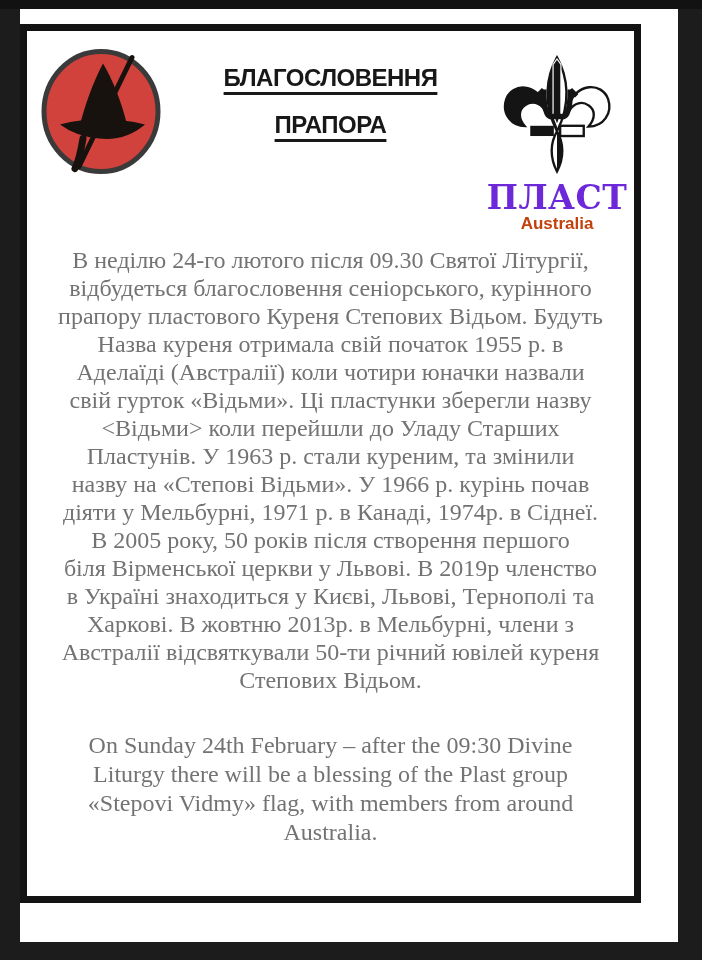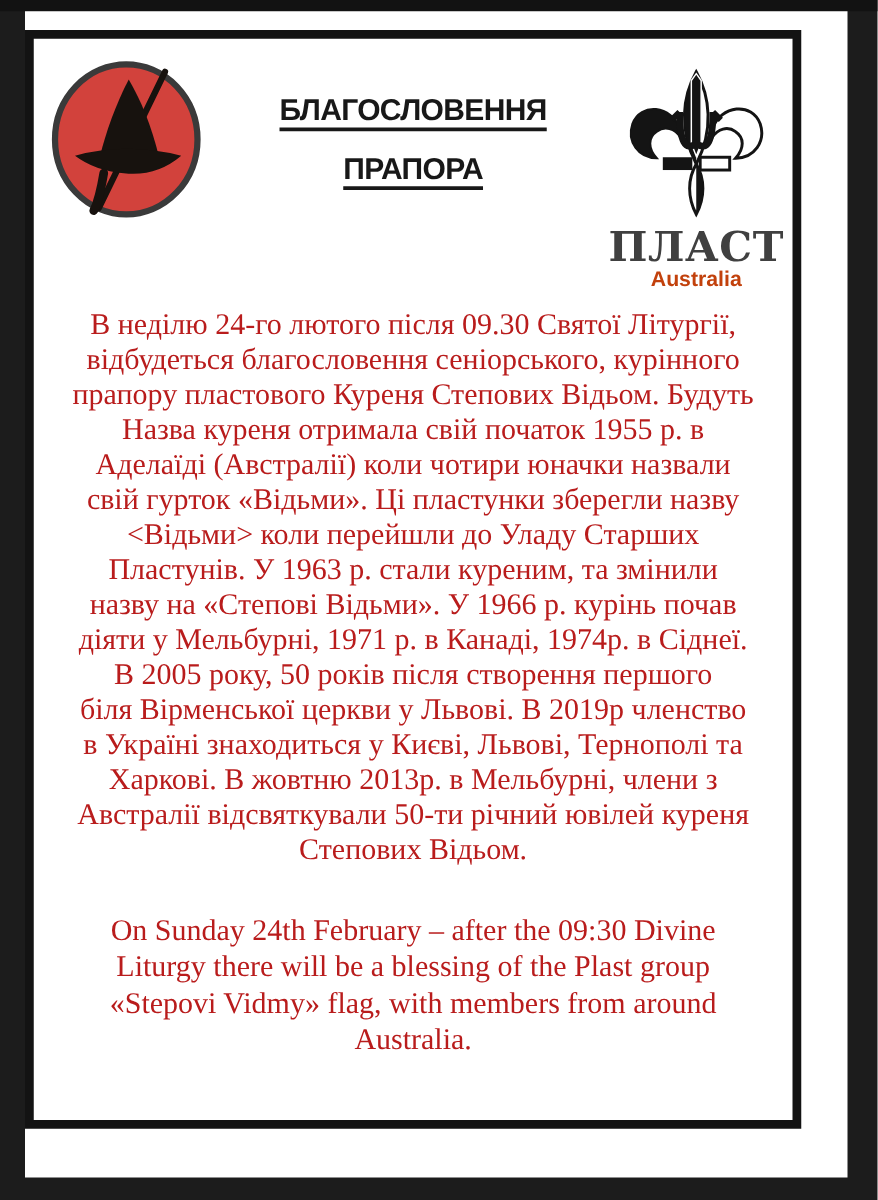--- a/index.html
+++ b/index.html
@@ -24,21 +24,21 @@
     background:#ffffff;
     overflow:hidden;
   }
   
   .header { position:relative; height:215px; }
   .badge {
     position:absolute; left:12px; top:17px; width:124px; height:129px;
   }
   .badge svg { width:100%; height:100%; display:block; }
   .title-block {
-    padding-top:34px;
+    padding-top:23px;
     width:320px; margin:0 auto;
     text-align:center;
   }
   .title-line {
     font-family:"Liberation Sans", sans-serif;
     font-weight:700;
     font-size:24px;
     letter-spacing:-0.5px;
     line-height:47px;
     color:#181818;
@@ -50,32 +50,32 @@
     position:absolute; right:2px; top:12px; width:150px;
     text-align:center;
   }
   .plast-logo svg { display:block; margin:4px auto 0; width:118px; height:134px; }
   .plast-wordmark {
     font-family:"DejaVu Serif", serif;
     font-weight:700;
     font-size:33px;
     line-height:33px;
     letter-spacing:0.5px;
-    color:#404040;
+    color:#6d28d9;
     text-align:center;
   }
   .plast-subtitle {
     font-family:"Liberation Sans", sans-serif;
     font-weight:700;
     font-size:17px;
     line-height:20px;
     color:#c2410c;
   }
   
-  .doc-body { padding:0 2px; text-align:center; color:#b91c1c; }
+  .doc-body { padding:0 2px; text-align:center; color:#737373; }
   .para { font-size:24px; }
   .para .text-line {
     line-height:28px;
     white-space:nowrap;
     text-align:center;
   }
   .para-en { margin-top:37px;font-family:Liberation Serif, serif; }
   .para-en .text-line { line-height:29px; }
 </style>
 </head>

